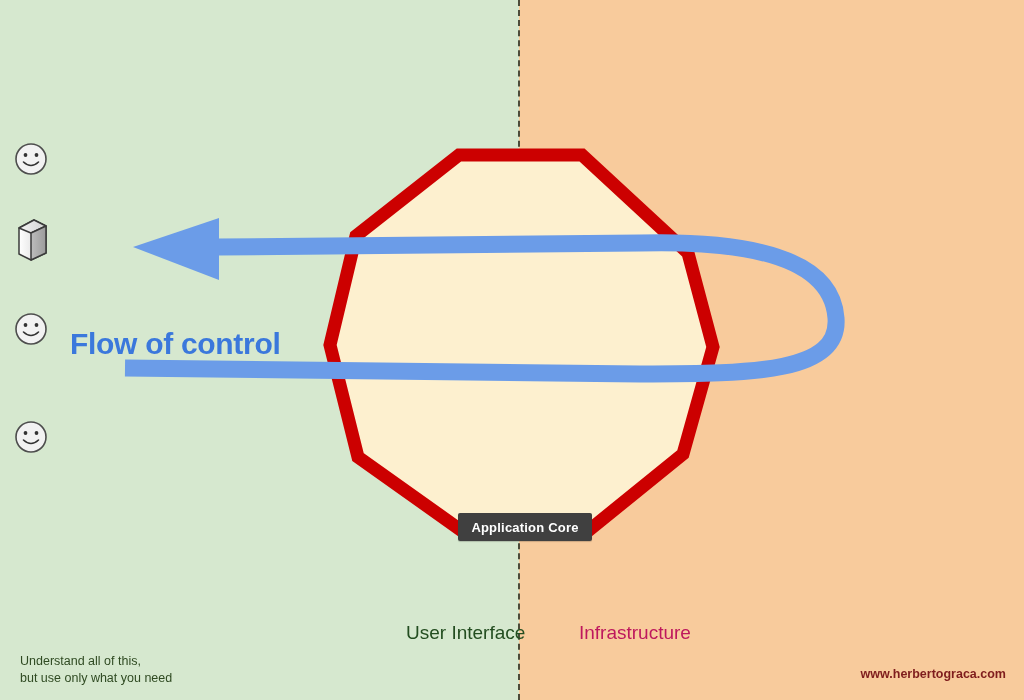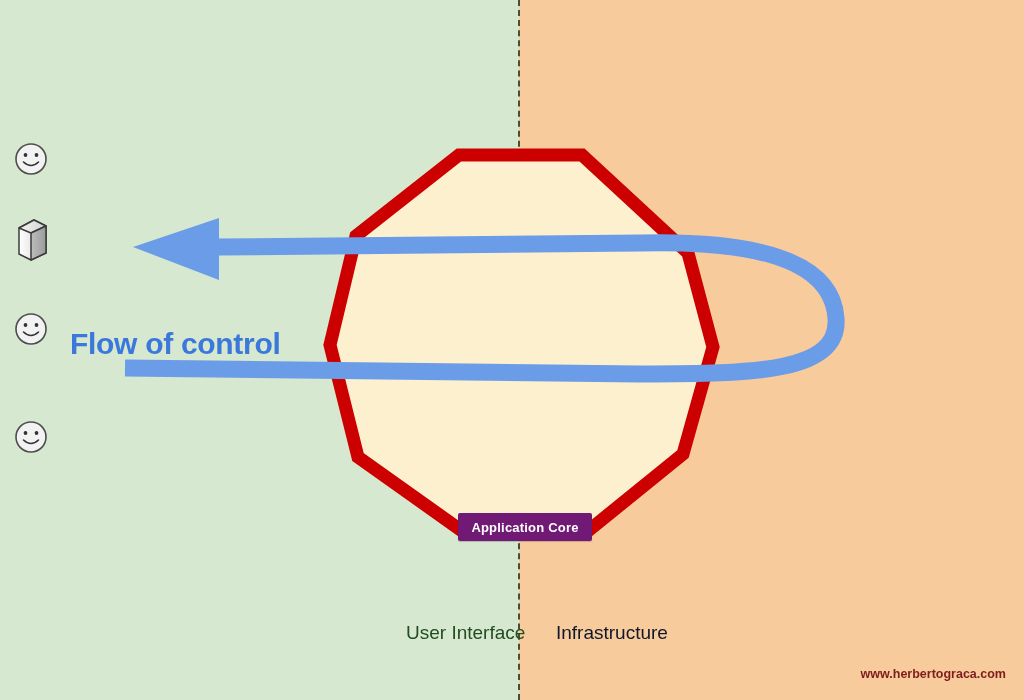--- a/index.html
+++ b/index.html
@@ -47,29 +47,29 @@
   .zone-label {
     position: absolute;
     font-size: 19px;
     white-space: nowrap;
   }
   .zone-ui {
     left: 406px; top: 622px;
     color: #234d20;
   }
   .zone-infra {
-    left: 556px; top: 622px;
-    color: #0f172a;
+    left: 579px; top: 622px;
+    color: #be185d;
   }
   
   .core-badge {
     position: absolute;
     left: 458px; top: 513px;
     width: 134px; height: 28px;
-    background: #701a75;
+    background: #404040;
     border-radius: 2px;
     display: flex;
     align-items: center;
     justify-content: center;
     color: #ffffff;
     font-size: 13px;
     font-weight: bold;
     letter-spacing: 0.2px;
     box-shadow: 0 1px 1px rgba(0,0,0,0.18);
   }
@@ -179,15 +179,17 @@
     </svg>
   </div>
 
   <div class="flow-label">Flow of control</div>
 
   <div class="core-badge">Application Core</div>
 
   <div class="zone-label zone-ui">User Interface</div>
   <div class="zone-label zone-infra">Infrastructure</div>
 
+  <div class="footnote">Understand all of this,
+but use only what you need</div>
   <div class="watermark">www.herbertograca.com</div>
 
 </div>
 
 </body></html>

